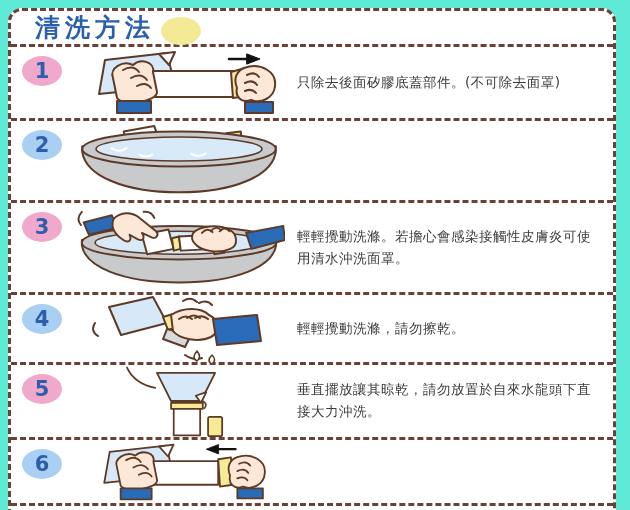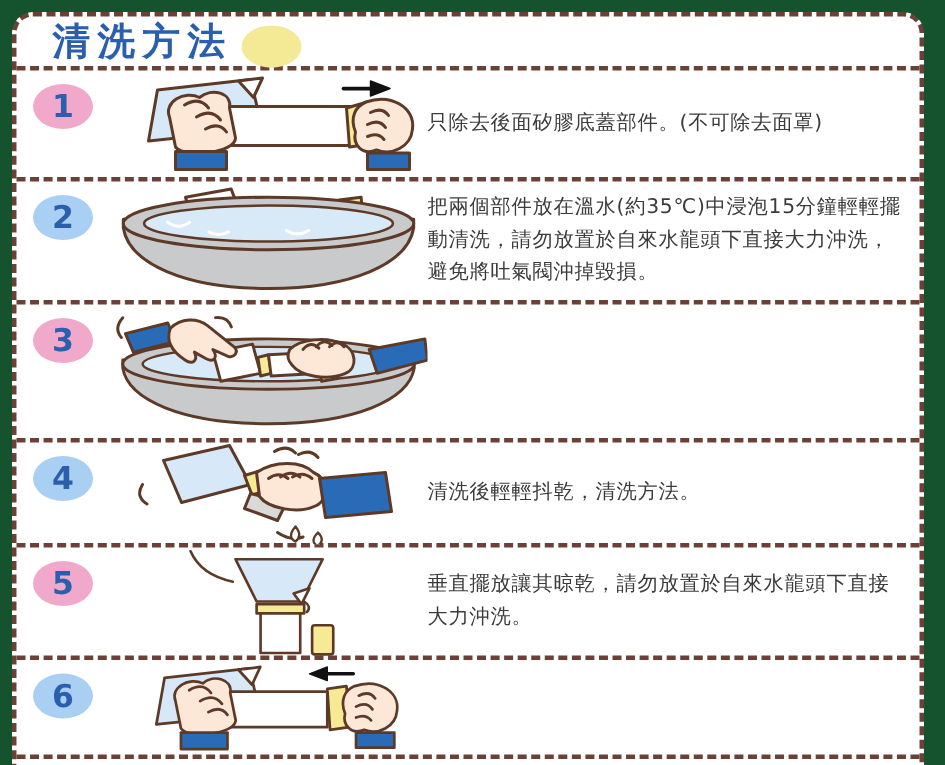--- a/index.html
+++ b/index.html
@@ -1,18 +1,18 @@
 <!DOCTYPE html>
 <html><head>
 <meta charset="utf-8">
 <style>
   html,body{margin:0;padding:0;background:#fff;}
   .page{
     position:relative;width:630px;height:510px;overflow:hidden;
-    background:#14532d;font-family:"DejaVu Sans",sans-serif;
+    background:#5eead4;font-family:"DejaVu Sans",sans-serif;
   }
   .outer-box{
     position:absolute;left:8px;top:8px;width:608px;height:560px;
     border:3px dashed #6b4036;border-radius:14px;box-sizing:border-box;
     background:#fff;
   }
   .title-row{
     position:relative;height:33px;display:flex;align-items:center;
     padding-left:24px;box-sizing:border-box;
   }
@@ -34,21 +34,21 @@
     display:flex;justify-content:center;align-items:flex-start;flex:none;}
   .badge{
     width:40px;height:30px;border-radius:50%;display:flex;
     align-items:center;justify-content:center;
     font-size:21px;font-weight:bold;color:#2b5fad;line-height:1;
   }
   .illo-col{width:212px;flex:none;display:flex;align-items:center;justify-content:center;}
   .text-col{flex:1;display:flex;align-items:center;padding-right:10px;box-sizing:border-box;}
   .step-text{
     font-size:13.5px;line-height:1.6;color:#3b3b3b;letter-spacing:0.5px;
-    margin:0;max-width:334px;
+    margin:12px;max-width:334px;
   }
   svg{display:block;}
 </style>
 </head>
 <body>
 
 <div class="page">
   <div class="outer-box">
 
     <div class="title-row">
@@ -97,23 +97,20 @@
             <polygon points="95,18 104,16 106,30 97,32" fill="#f7ea95"></polygon>
             <polygon points="104,19 146,15 149,32 107,35" fill="#ffffff"></polygon>
             <polygon points="166,10 182,8 184,32 168,34" fill="#f7ea95"></polygon>
             <path d="M10,30 C14,56 55,74 115,74 C175,74 216,56 220,30 L220,24 L10,24 Z" fill="#c9cacb"></path>
             <ellipse cx="115" cy="27" rx="105" ry="19" fill="#c9cacb"></ellipse>
             <ellipse cx="115" cy="27" rx="90" ry="13" fill="#d8e9f8" stroke-width="1.8"></ellipse>
             <path d="M42,26 q8,6 16,0 M128,32 q8,5 16,0 M72,33 q7,4 14,0" stroke="#ffffff" fill="none"></path>
           </g>
         </svg>
       </div>
-      <div class="text-col">
-        <p class="step-text">把兩個部件放在溫水(約35℃)中浸泡15分鐘輕輕擺動清洗，請勿放置於自來水龍頭下直接大力沖洗，避免將吐氣閥沖掉毀損。</p>
-      </div>
     </div>
 
     <div class="step-row row-3">
       <div class="badge-col">
         <span class="badge" style="background: rgb(240, 169, 202); color: rgb(43, 95, 173);">3</span>
       </div>
       <div class="illo-col">
         <svg width="240" height="86" viewBox="0 0 240 86">
           <g stroke="#5d3a28" stroke-width="2.2" stroke-linejoin="round" stroke-linecap="round">
             <path d="M10,40 C14,64 55,82 120,82 C185,82 226,64 230,40 L230,34 L10,34 Z" fill="#c9cacb"></path>
@@ -125,20 +122,23 @@
             <polygon points="158,34 170,32 172,48 160,50" fill="#f7ea95"></polygon>
             <polygon points="12,14 44,6 50,20 18,28" fill="#2a6bb7"></polygon>
             <path d="M46,10 C54,2 66,2 74,8 L94,24 C98,28 94,33 89,31 L78,26 C82,32 79,36 73,33 L64,28 C67,34 63,38 57,34 C48,28 42,20 46,10 Z" fill="#fde8d8"></path>
             <path d="M10,2 q-7,8 -1,15 M80,2 q9,-1 12,7" fill="none"></path>
             <polygon points="196,26 238,18 240,34 202,44" fill="#2a6bb7"></polygon>
             <path d="M136,26 C144,18 164,16 176,22 C186,26 188,40 178,44 C164,50 144,46 138,38 C134,34 134,30 136,26 Z" fill="#fde8d8"></path>
             <path d="M146,26 q6,-7 12,-1 M156,24 q6,-7 12,-1 M166,24 q6,-6 11,0" fill="none"></path>
           </g>
         </svg>
       </div>
+      <div class="text-col">
+        <p class="step-text">輕輕攪動洗滌。若擔心會感染接觸性皮膚炎可使用清水沖洗面罩。</p>
+      </div>
     </div>
 
     <div class="step-row row-4">
       <div class="badge-col">
         <span class="badge" style="background: rgb(169, 207, 242); color: rgb(43, 95, 173);">4</span>
       </div>
       <div class="illo-col">
         <svg width="200" height="68" viewBox="0 0 200 68">
           <g stroke="#5d3a28" stroke-width="2" stroke-linejoin="round" stroke-linecap="round">
             <polygon points="30,12 74,2 88,28 42,40" fill="#d7e9f8"></polygon>
@@ -146,21 +146,21 @@
             <polygon points="88,34 112,40 106,52 84,44" fill="#d9d9d9"></polygon>
             <path d="M92,20 C104,12 122,12 130,20 C140,24 140,38 132,42 C120,48 100,44 94,36 Z" fill="#fde8d8"></path>
             <path d="M100,24 q7,-5 13,0 M108,23 q7,-5 13,0 M116,23 q7,-4 13,1" fill="none"></path>
             <polygon points="134,24 178,20 182,46 138,50" fill="#2a6bb7"></polygon>
             <path d="M16,28 q-5,8 3,13 M104,6 q8,-5 14,1 M120,8 q8,-4 13,2 M106,60 q9,6 17,3" fill="none"></path>
             <path d="M118,56 q5,6 0,10 q-6,-3 0,-10 Z M133,60 q5,5 0,9 q-6,-3 0,-9 Z" fill="#ffffff" stroke-width="1.6"></path>
           </g>
         </svg>
       </div>
       <div class="text-col">
-        <p class="step-text">清洗後輕輕抖乾，清洗方法。</p>
+        <p class="step-text">輕輕攪動洗滌，請勿擦乾。</p>
       </div>
     </div>
 
     <div class="step-row row-5">
       <div class="badge-col">
         <span class="badge" style="background: rgb(240, 169, 202); color: rgb(43, 95, 173);">5</span>
       </div>
       <div class="illo-col">
         <svg width="170" height="74" viewBox="0 0 170 84">
           <g stroke="#5d3a28" stroke-width="2" stroke-linejoin="round" stroke-linecap="round">

